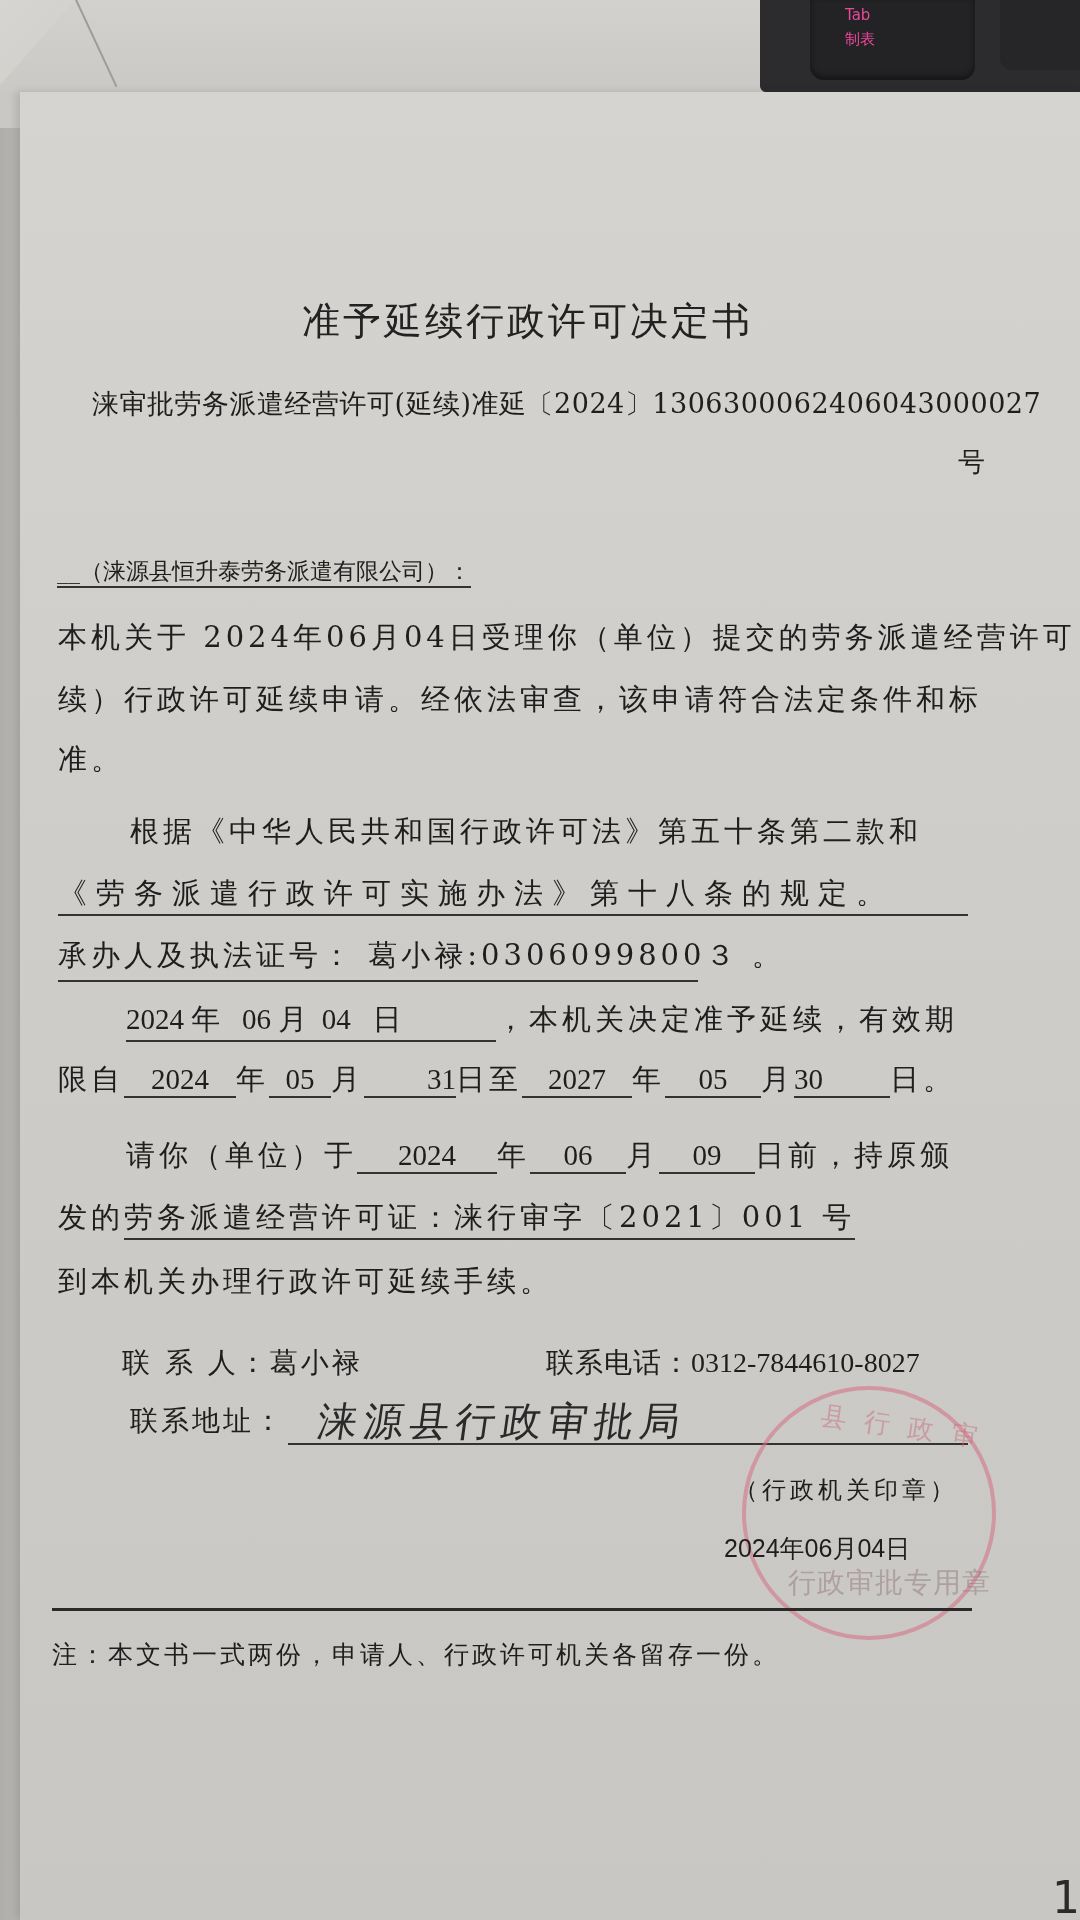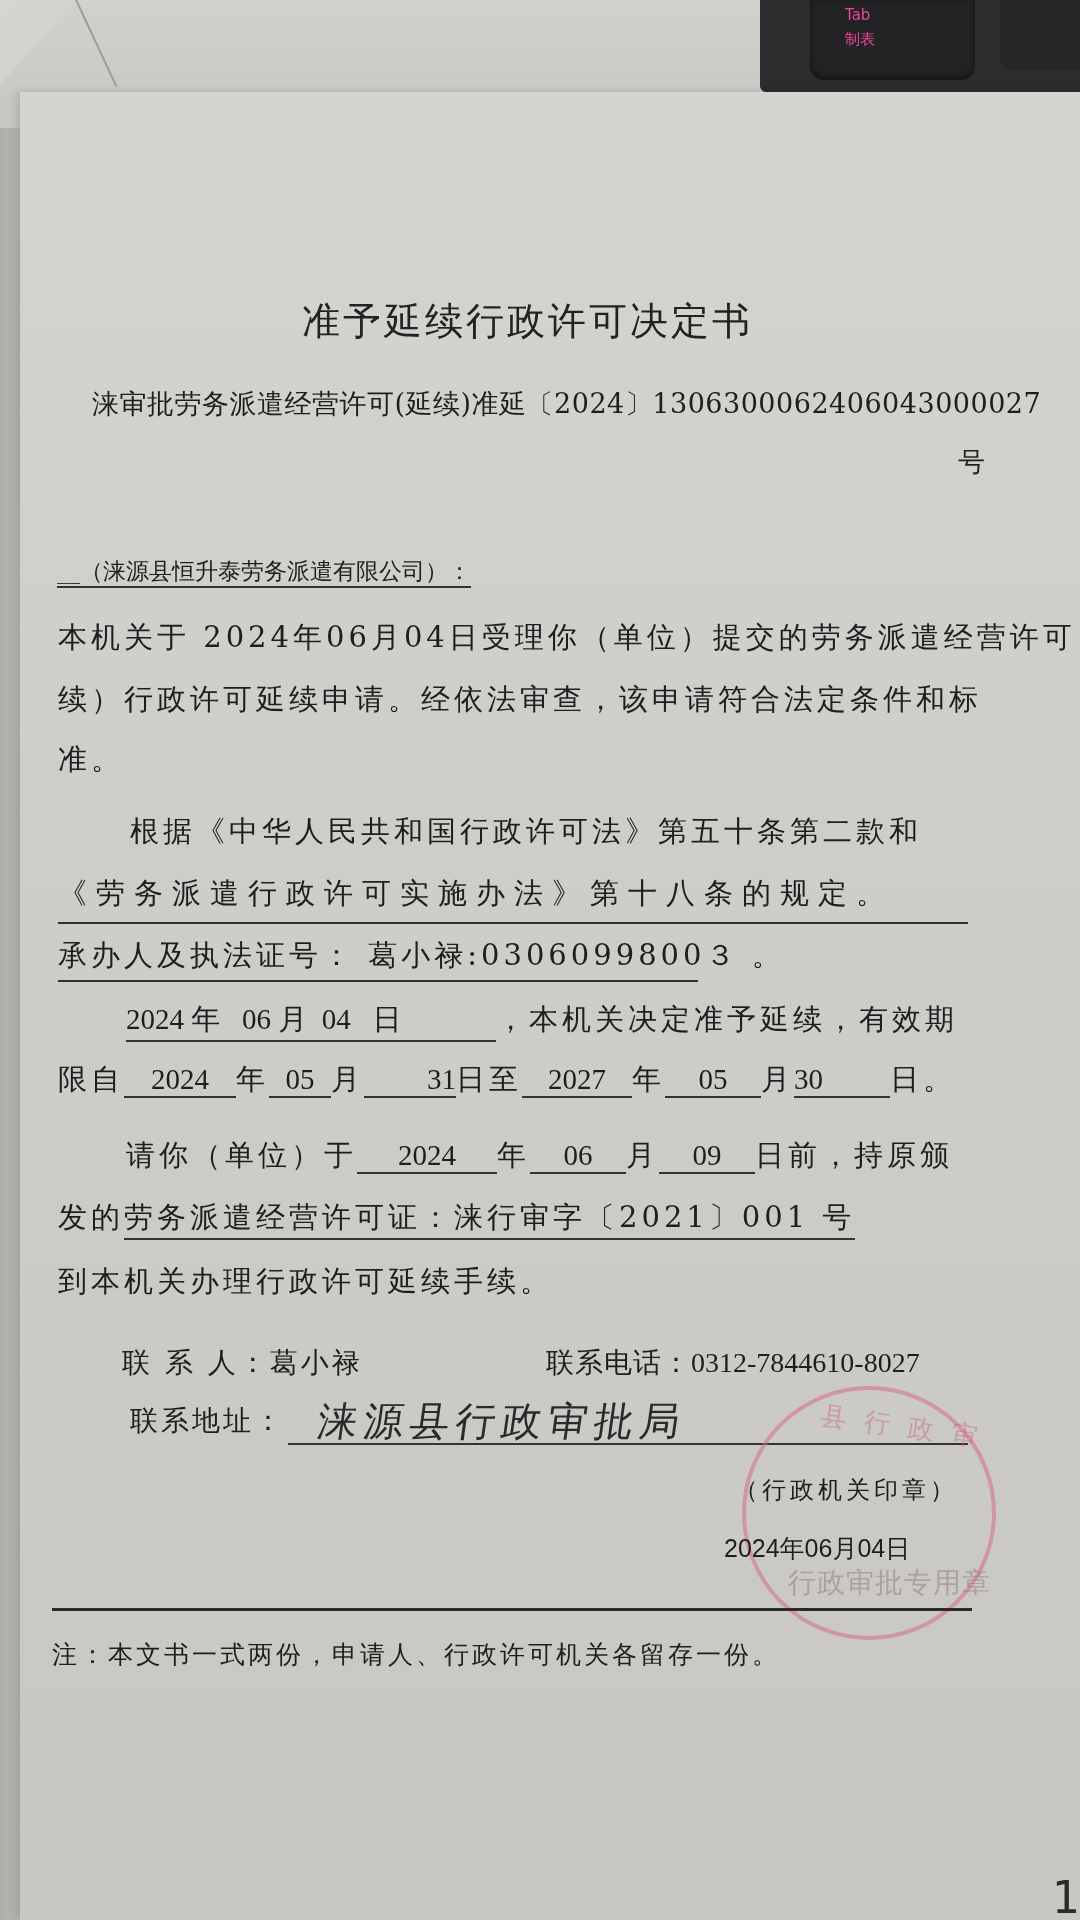--- a/index.html
+++ b/index.html
@@ -49,21 +49,21 @@
   .title { left:302px; top:296px; font-size:38px; letter-spacing:3px; color:#222; }
   .docno { left:92px; top:386px; font-size:27px; letter-spacing:0.5px; }
   .docno-suffix { left:958px; top:444px; font-size:27px; }
   .addressee { left:57px; top:556px; font-size:23px; }
   .addressee .u { border-bottom:2px solid #333; padding-bottom:2px;margin-top:28px; }
   .line { font-size:29px; letter-spacing:4px; }
   .l1 { left:58px; top:618px; }
   .l2 { left:58px; top:644px;margin-top:36px; }
   .l3 { left:58px; top:740px; }
   .l4 { left:130px; top:812px; }
-  .l5 { left:58px; top:874px; border-bottom:2px solid #333; padding-bottom:8px; width:910px; letter-spacing:9px; }
+  .l5 { left:58px; top:874px; border-bottom:2px solid #333; padding-bottom:0; width:910px; letter-spacing:9px; }
   .l6 { left:58px; top:936px; border-bottom:2px solid #333; padding-bottom:4px; width:640px; }
   .l7 { left:126px; top:1000px; }
   .l8 { left:58px; top:1060px; }
   .l9 { left:126px; top:1136px; }
   .l10 { left:58px; top:1198px; }
   .l10 .u { border-bottom:2px solid #333; padding-bottom:4px; }
   .l11 { left:58px; top:1262px; }
   .blank { display:inline-block; border-bottom:2px solid #333; text-align:center; padding-bottom:0; letter-spacing:0; }
   .num { font-family:"Liberation Serif",serif; letter-spacing:0; }
   .contact-person { left:122px; top:1344px; font-size:28px; letter-spacing:3px; }

